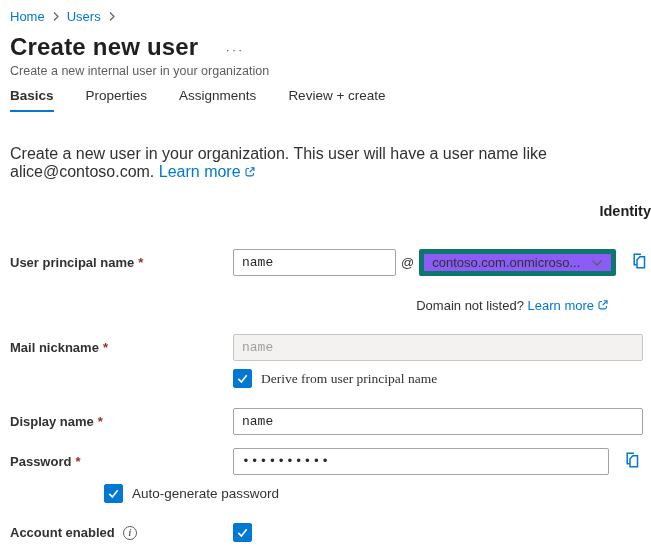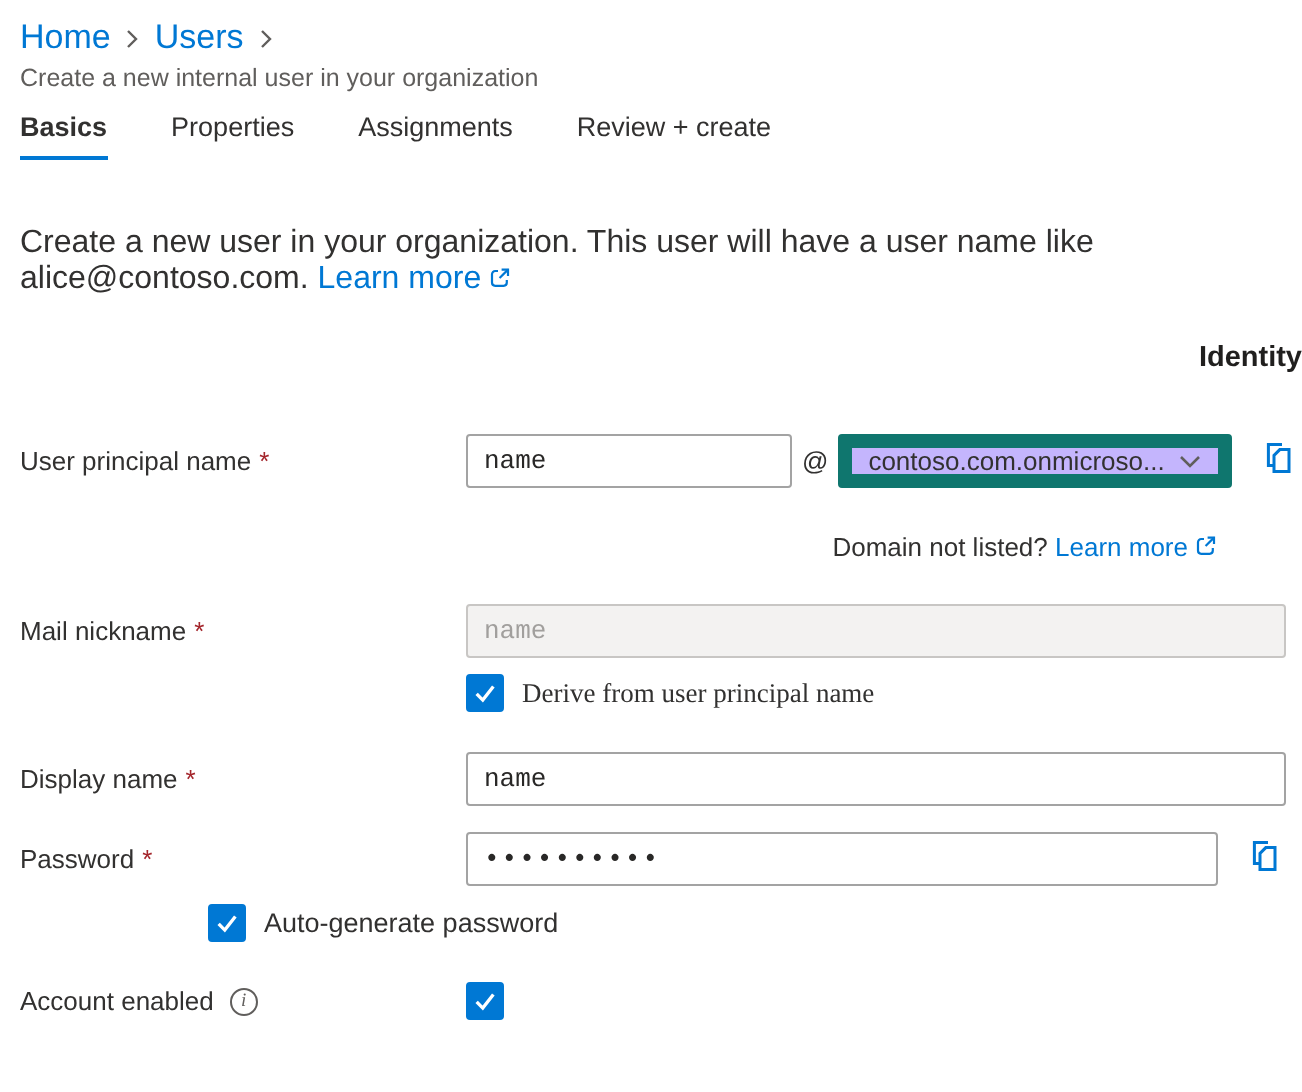--- a/index.html
+++ b/index.html
@@ -6,21 +6,21 @@
   html, body { background: #fff; }
   body {
     width: 651px; height: 546px;
     font-family: "Liberation Sans", sans-serif;
     color: #323130;
     overflow: hidden;
   }
   .page { position: relative; width: 651px; height: 546px; padding-left: 10px; }
 
   
-  .breadcrumb { padding-top: 9px; font-size: 17px; display: flex; align-items: center; }
+  .breadcrumb { padding-top: 9px; font-size: 13px; display: flex; align-items: center; }
   .breadcrumb a { color: #0078d4; text-decoration: none; cursor: pointer; }
   .crumb-sep { margin: 0 7px; display: inline-flex; align-items: center; }
 
   
   .title-row { margin-top: 9px; display: flex; align-items: center; }
   .page-title { font-size: 24px; font-weight: 700; color: #201f1e; letter-spacing: 0.2px; }
   .more-btn { margin-left: 27px; margin-top: 6px; color: #605e5c; font-size: 13px; letter-spacing: 2px; background: none; border: none; cursor: pointer; line-height: 10px; }
   .subtitle { margin-top: 3px; font-size: 12.5px; color: #605e5c; }
 
   
@@ -30,37 +30,37 @@
 
   
   .intro { margin-top: 33px; font-size: 16px; color: #323130; }
   .link { color: #0078d4; text-decoration: none; cursor: pointer; }
   .ext-icon { display: inline-block; vertical-align: -1px; margin-left: 3px; }
 
   .section-title { margin-top: 21px; font-size: 14.5px; font-weight: 700; color: #201f1e; text-align: right; }
 
   
   .form-row { display: flex; align-items: center; }
-  .label-col { width: 223px; flex: none; font-size: 13px; color: #323130; display: flex; align-items: center; }
+  .label-col { width: 223px; flex: none; font-size: 13px; color: #323130; display: flex; align-items: center; font-weight: bold; }
   .req { color: #a4262c; margin-left: 4px; }
   .control-col { display: flex; align-items: center; }
 
   .txt-input {
     height: 27px; border: 1px solid #a3a3a3; border-radius: 2px;
     font-family: Liberation Mono, monospace; font-size: 13px; color: #292827;
     padding: 0 8px; background: #fff; outline: none;
   }
   .txt-input::placeholder { color: #a19f9d; opacity: 1; }
   .txt-input:disabled { background: #f3f2f1; border-color: #c8c6c4; color: #a19f9d; }
 
   .at-sign { margin: 0 5px; font-size: 13px; color: #323130; }
 
   .dropdown {
-    width: 197px; height: 27px; border: 7px solid #0f766e; border-radius: 2px;
-    display: flex; align-items: center; padding: 0 8px; cursor: pointer; background: #c4b5fd;
+    width: 197px; height: 27px; border: 5px solid #0f766e; border-radius: 2px;
+    display: flex; align-items: center; padding: 0 8px; cursor: pointer; background: #8b5cf6;
   }
   .dropdown-text { flex: 1; font-size: 13px; color: #323130; white-space: nowrap; overflow: hidden; }
   .chevron { flex: none; margin-left: 6px; display: inline-flex; }
 
   .icon-btn { background: none; border: none; cursor: pointer; padding: 0; margin-left: 13px; display: inline-flex; align-items: center; }
 
   .note-row { margin-top: 22px; display: flex; }
   .note-inner { margin-left: 223px; width: 376px; text-align: right; font-size: 13px; color: #323130; }
 
   .check-row { display: flex; align-items: center; }
@@ -90,20 +90,24 @@
         </svg>
     </span>
     <a>Users</a>
     <span class="crumb-sep">
       <svg width="8" height="11" viewBox="0 0 8 11">
           <polyline points="2,1.5 6,5.5 2,9.5" fill="none" stroke="#605e5c" stroke-width="1.2"></polyline>
         </svg>
     </span>
   </nav>
 
+  <div class="title-row">
+    <h1 class="page-title">Create new user</h1>
+    <button class="more-btn">···</button>
+  </div>
   <div class="subtitle">Create a new internal user in your organization</div>
 
   <div class="tabs">
     <div class="tab active">Basics</div>
     <div class="tab">Properties</div>
     <div class="tab">Assignments</div>
     <div class="tab">Review + create</div>
   </div>
 
   <p class="intro">

